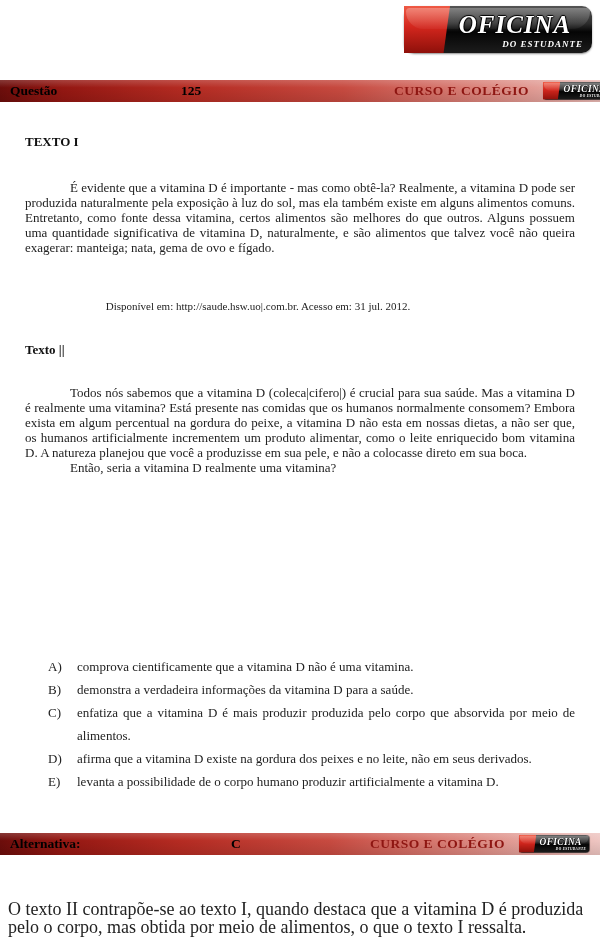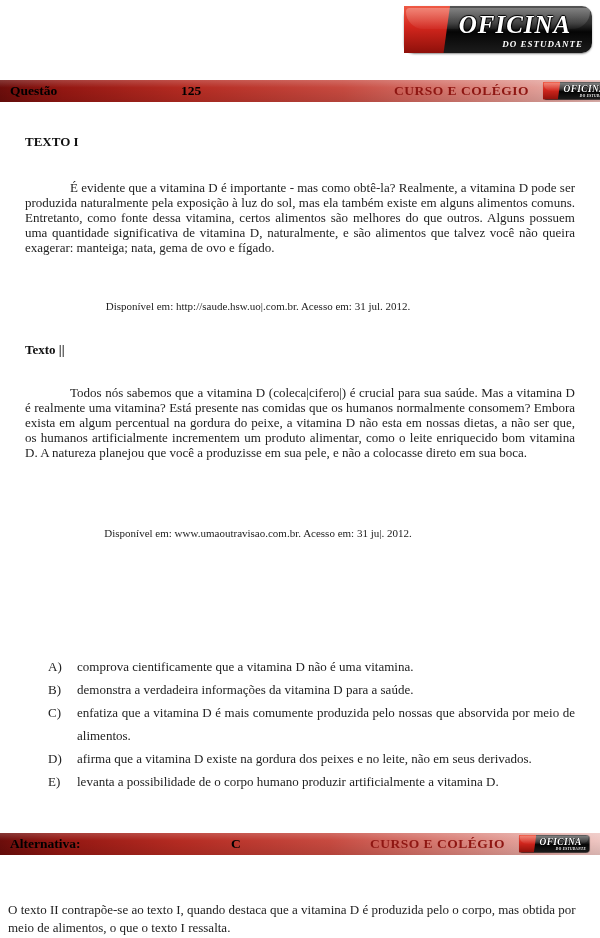--- a/index.html
+++ b/index.html
@@ -40,21 +40,21 @@
   .abs{position:absolute;}
   .heading{font-weight:bold;font-size:13px;color:#111;}
   .para{width:550px;left:25px;font-size:13px;line-height:15px;text-align:justify;color:#222;}
   .para p{margin:0;text-indent:45px;}
   .source{left:0;width:516px;text-align:center;font-size:11px;color:#222;}
   .question{width:550px;left:25px;font-size:13px;line-height:25px;text-align:justify;color:#222;}
   .options{left:48px;width:527px;font-size:13px;line-height:23px;color:#222;}
   .option{display:flex;margin-bottom:0;}
   .opt-label{width:26px;flex:0 0 26px;}
   .opt-text{flex:1;text-align:justify;padding-left:3px;}
-  .explanation{left:8px;width:586px;font-size:13px;line-height:17.5px;color:#222;}
+  .explanation{left:8px;width:586px;font-size:18px;line-height:17.5px;color:#222;}
 </style>
 </head>
 <body>
 
 <div class="page">
 
   <div class="logo" style="left:404px;top:6px;">
     <div class="body"></div>
     <div class="red"></div>
     <div class="gloss"></div>
@@ -84,37 +84,37 @@
   <div class="abs para" style="top:180px;">
     <p>É evidente que a vitamina D é importante - mas como obtê-la? Realmente, a vitamina D pode ser produzida naturalmente pela exposição à luz do sol, mas ela também existe em alguns alimentos comuns. Entretanto, como fonte dessa vitamina, certos alimentos são melhores do que outros. Alguns possuem uma quantidade significativa de vitamina D, naturalmente, e são alimentos que talvez você não queira exagerar: manteiga; nata, gema de ovo e fígado.</p>
   </div>
 
   <div class="abs source" style="top:300px;">Disponível em: http://saude.hsw.uo|.com.br. Acesso em: 31 jul. 2012.</div>
 
   <div class="abs heading" style="left:25px;top:342px;">Texto ||</div>
 
   <div class="abs para" style="top:385px;">
     <p>Todos nós sabemos que a vitamina D (coleca|cifero|) é crucial para sua saúde. Mas a vitamina D é realmente uma vitamina? Está presente nas comidas que os humanos normalmente consomem? Embora exista em algum percentual na gordura do peixe, a vitamina D não esta em nossas dietas, a não ser que, os humanos artificialmente incrementem um produto alimentar, como o leite enriquecido bom vitamina D. A natureza planejou que você a produzisse em sua pele, e não a colocasse direto em sua boca.</p>
+    <p style="text-align:left;">Então, seria a vitamina D realmente uma vitamina?</p>
   </div>
 
-  <div class="abs source" style="top:527px;">Disponível em: www.umaoutravisao.com.br. Acesso em: 31 ju|. 2012.</div>
 
 
   <div class="abs options" style="top:655px;">
     <div class="option">
       <span class="opt-label">A)</span>
       <span class="opt-text">comprova cientificamente que a vitamina D não é uma vitamina.</span>
     </div>
     <div class="option">
       <span class="opt-label">B)</span>
       <span class="opt-text">demonstra a verdadeira informações da vitamina D para a saúde.</span>
     </div>
     <div class="option">
       <span class="opt-label">C)</span>
-      <span class="opt-text">enfatiza que a vitamina D é mais comumente produzida pelo nossas que absorvida por meio de alimentos.</span>
+      <span class="opt-text">enfatiza que a vitamina D é mais produzir produzida pelo corpo que absorvida por meio de alimentos.</span>
     </div>
     <div class="option">
       <span class="opt-label">D)</span>
       <span class="opt-text">afirma que a vitamina D existe na gordura dos peixes e no leite, não em seus derivados.</span>
     </div>
     <div class="option">
       <span class="opt-label">E)</span>
       <span class="opt-text">levanta a possibilidade de o corpo humano produzir artificialmente a vitamina D.</span>
     </div>
   </div>

